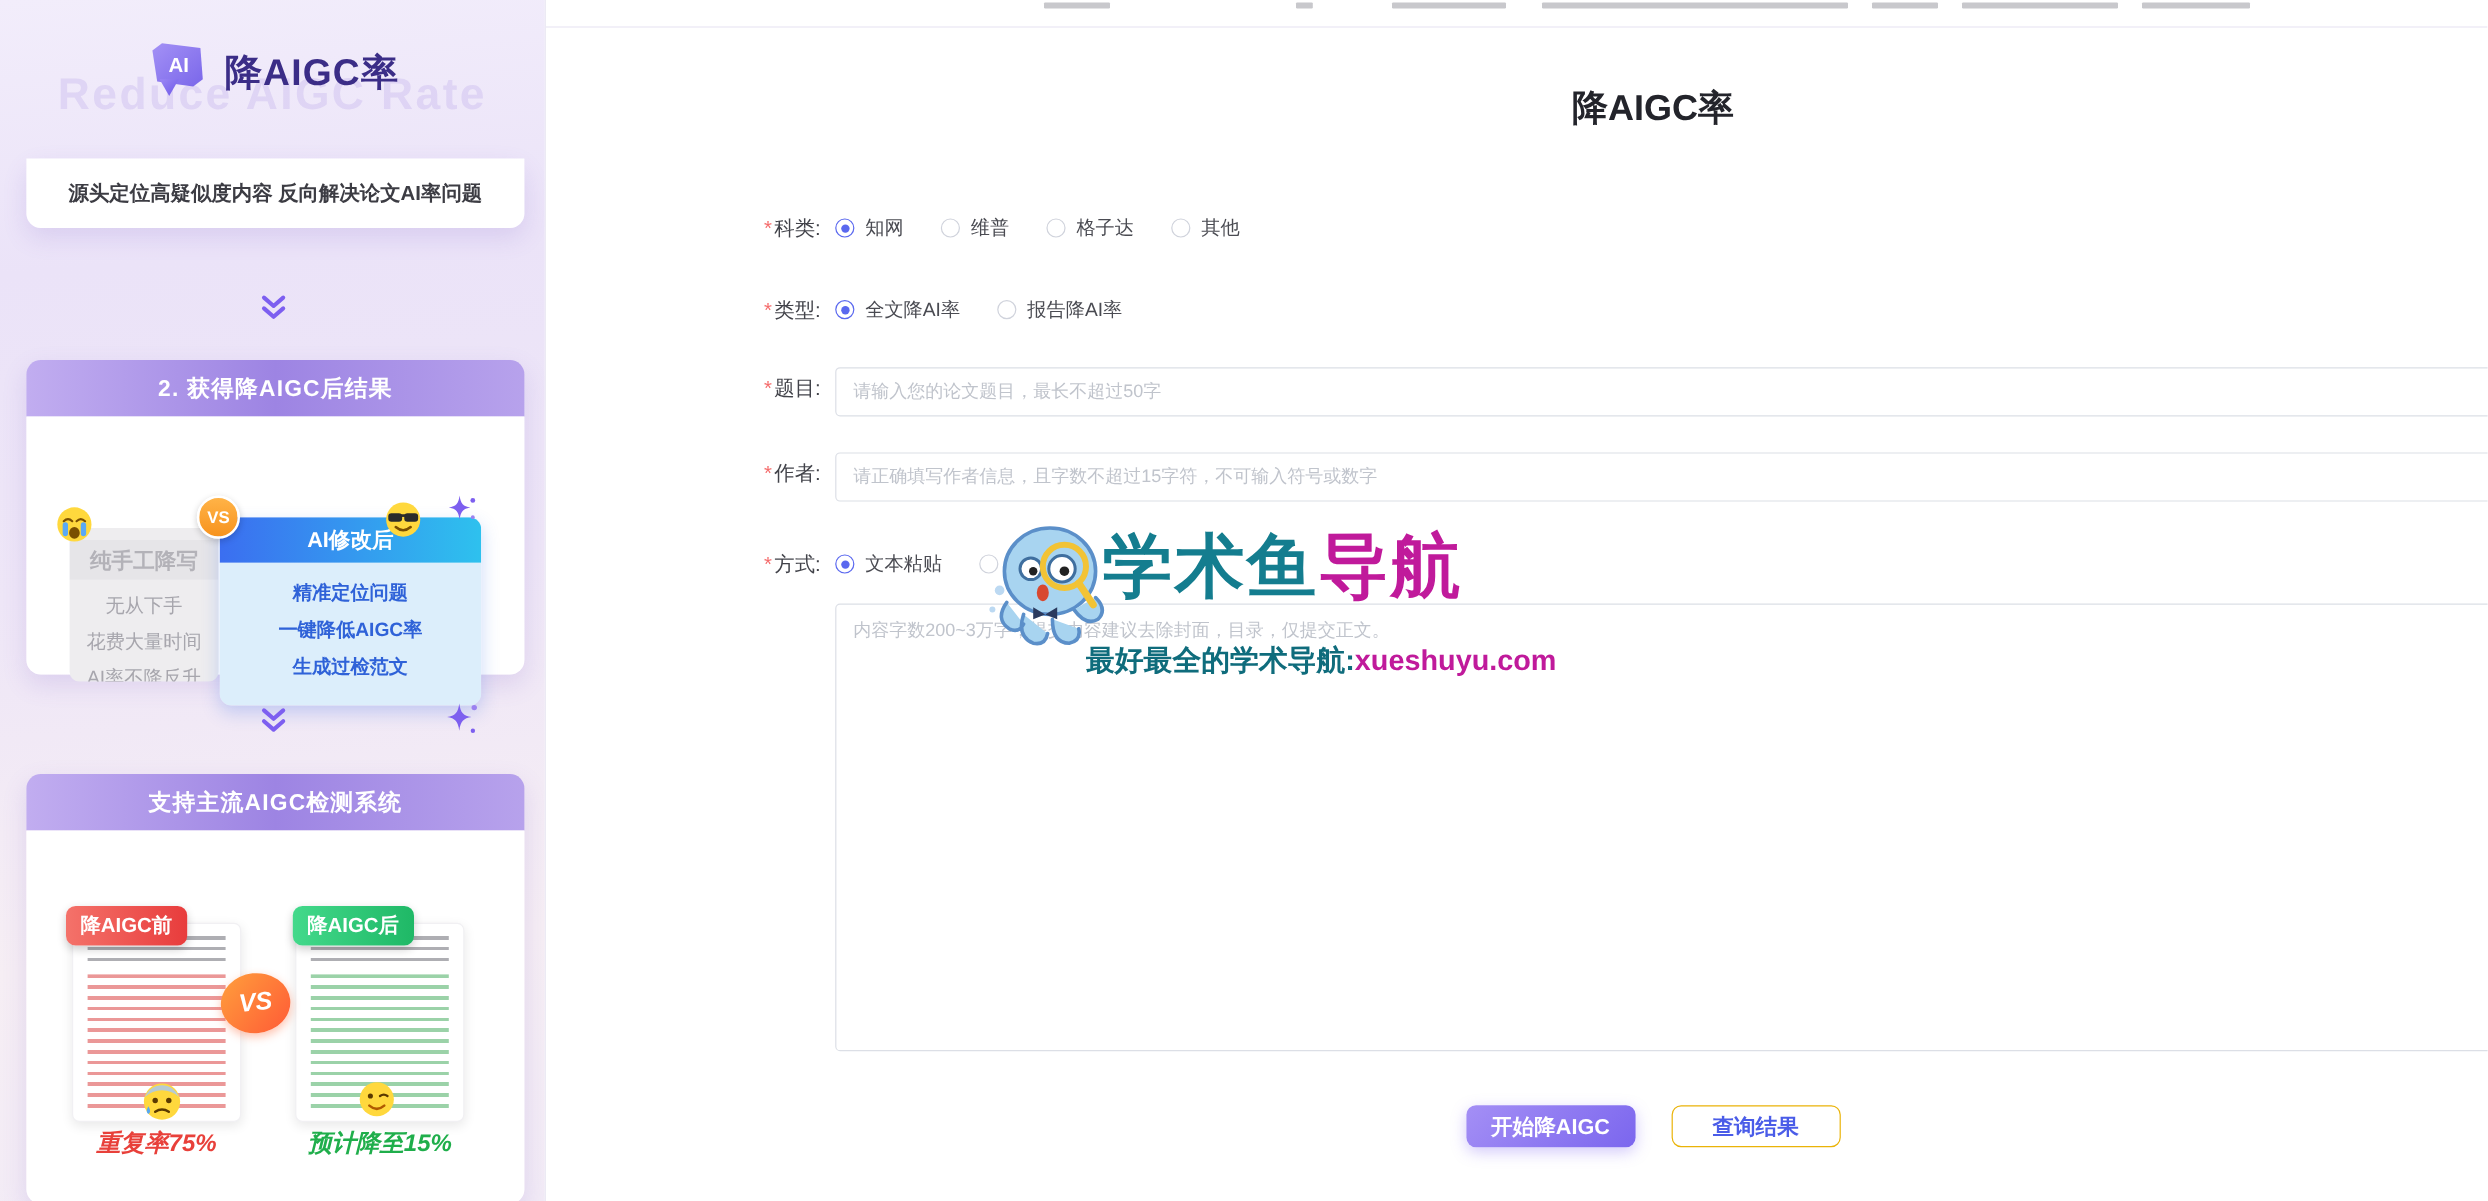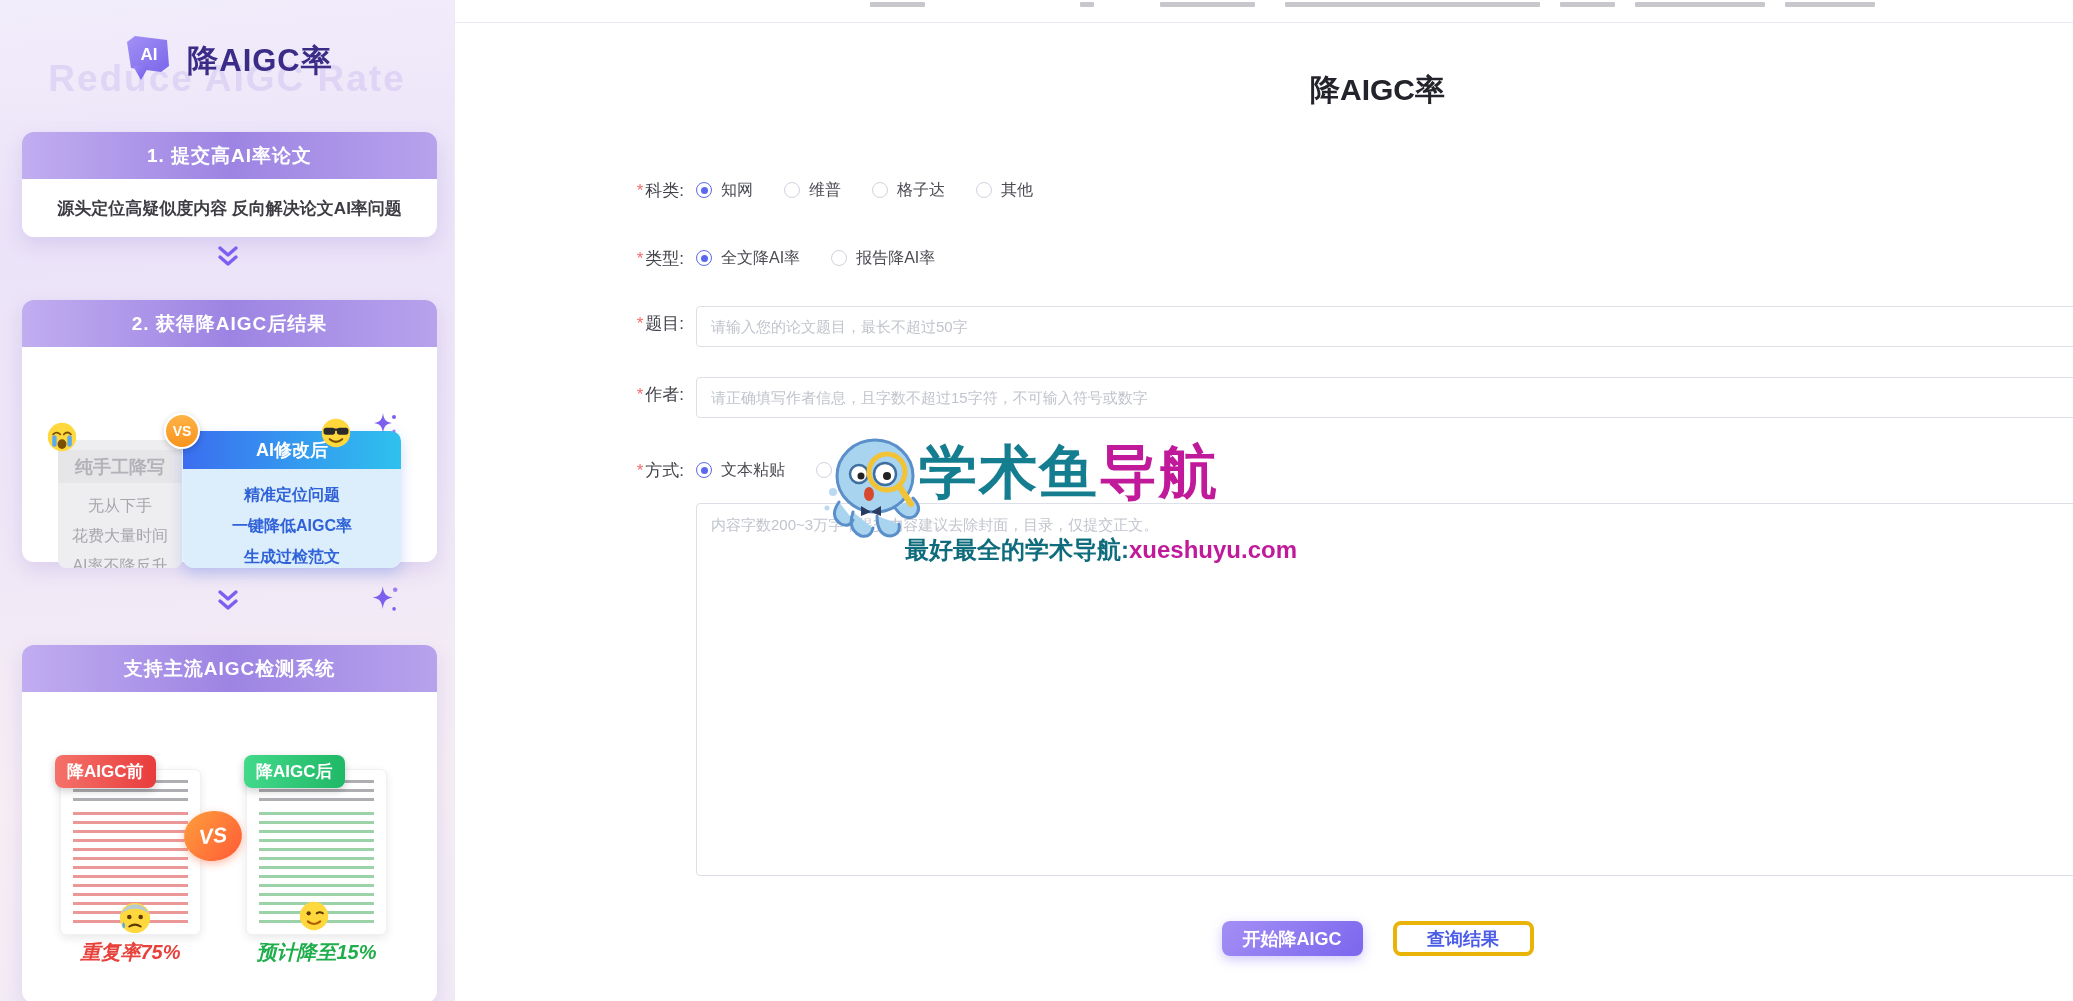--- a/index.html
+++ b/index.html
@@ -32,21 +32,21 @@
 
   .step2 { top:300px; }
   .step2 .panel-body { height:215px; }
   .gray-card { position:absolute; left:36px; top:93px; width:124px; height:128px;
     background:#eeedef; border-radius:8px; overflow:hidden; }
   .gray-card-title { height:33px; background:#e6e5e8; display:flex; align-items:center;
     justify-content:center; font-size:18px; font-weight:bold; color:#b3b2b8;margin-top:10px; }
   .gray-card li { list-style:none; text-align:center; font-size:16px; color:#a7a6ad;
     line-height:30px; }
   .gray-card ul { margin-top:8px; }
-  .blue-card { position:absolute; left:161px; top:84px; width:218px; height:137px;
+  .blue-card { position:absolute; left:161px; top:84px; width:218px; height:157px;
     border-radius:10px; overflow:hidden; box-shadow:0 6px 14px rgba(60,110,230,.25); }
   .blue-card-title { height:38px; background:linear-gradient(90deg,#3b6ef0,#2ec1ee);
     display:flex; align-items:center; justify-content:center; color:#fff;
     font-size:18px; font-weight:bold; }
   .blue-card-body { background:#dceefb; height:119px; padding-top:10px; }
   .blue-card li { list-style:none; text-align:center; font-size:16px; font-weight:bold;
     color:#2f62d8; line-height:31px; }
   .vs-circle { position:absolute; left:142px; top:66px; width:36px; height:36px;
     border-radius:50%; background:linear-gradient(180deg,#ffb347,#f7931e);
     border:2px solid #fff; display:flex; align-items:center; justify-content:center;
@@ -115,21 +115,21 @@
     border:1px solid #dcdfe6; border-radius:4px; padding:12px 14px; font-size:15px;
     resize:none; outline:none; font-family:"Liberation Sans",sans-serif; color:#333; }
 
   .btn-row { position:absolute; top:898px; width:100%; display:flex;
     justify-content:center; gap:30px; }
   .btn { height:35px; width:141px; border-radius:8px; font-size:18px; font-weight:bold;
     display:flex; align-items:center; justify-content:center; cursor:pointer;
     font-family:"Liberation Sans",sans-serif; }
   .btn-primary { background:linear-gradient(135deg,#a48ff5,#7b66ee); color:#fff;
     border:none; box-shadow:0 4px 12px rgba(125,100,240,.35); }
-  .btn-secondary { background:#fff; color:#4a5ce8; border:4px solid #eab308; }
+  .btn-secondary { background:#fff; color:#4a5ce8; border:1px solid #eab308; }
 
   
   .watermark { position:absolute; left:368px; top:430px; z-index:5; pointer-events:none; }
   .wm-title { position:absolute; left:96px; top:4px; font-size:58px; font-weight:bold;
     white-space:nowrap; letter-spacing:2px; }
   .wm-teal { color:#147d8f; } .wm-magenta { color:#c01a9b; }
   .wm-sub { position:absolute; left:82px; top:104px; font-size:24px; font-weight:bold;
     white-space:nowrap; }
   .wm-sub .wm-teal { color:#0f6c7c; }
 </style>
@@ -147,21 +147,20 @@
           </linearGradient>
         </defs>
       <path d="M6 10 L14 4 L46 8 L48 34 L40 40 L10 36 Z" fill="url(#lgb)" opacity=".9"></path>
       <path d="M12 34 L28 34 L20 48 Z" fill="url(#lgb)"></path>
       <text x="28" y="28" text-anchor="middle" font-size="17" font-weight="bold" fill="#fff">AI</text>
     </svg>
     <span class="logo-title">降AIGC率</span>
   </div>
 
   <section class="panel step1">
-    <div class="panel-header">1. 提交高AI率论文</div>
     <div class="panel-body">
       <div class="step1-desc">源头定位高疑似度内容 反向解决论文AI率问题</div>
     </div>
   </section>
 
   <div class="chevron" style="top:244px">
     <svg width="26" height="26" viewBox="0 0 26 26">
         <path d="M5 4 L13 11 L21 4" fill="none" stroke="#7d5ff0" stroke-width="3.4" stroke-linecap="round" stroke-linejoin="round"></path>
         <path d="M5 13 L13 20 L21 13" fill="none" stroke="#7d5ff0" stroke-width="3.4" stroke-linecap="round" stroke-linejoin="round"></path>
       </svg>

